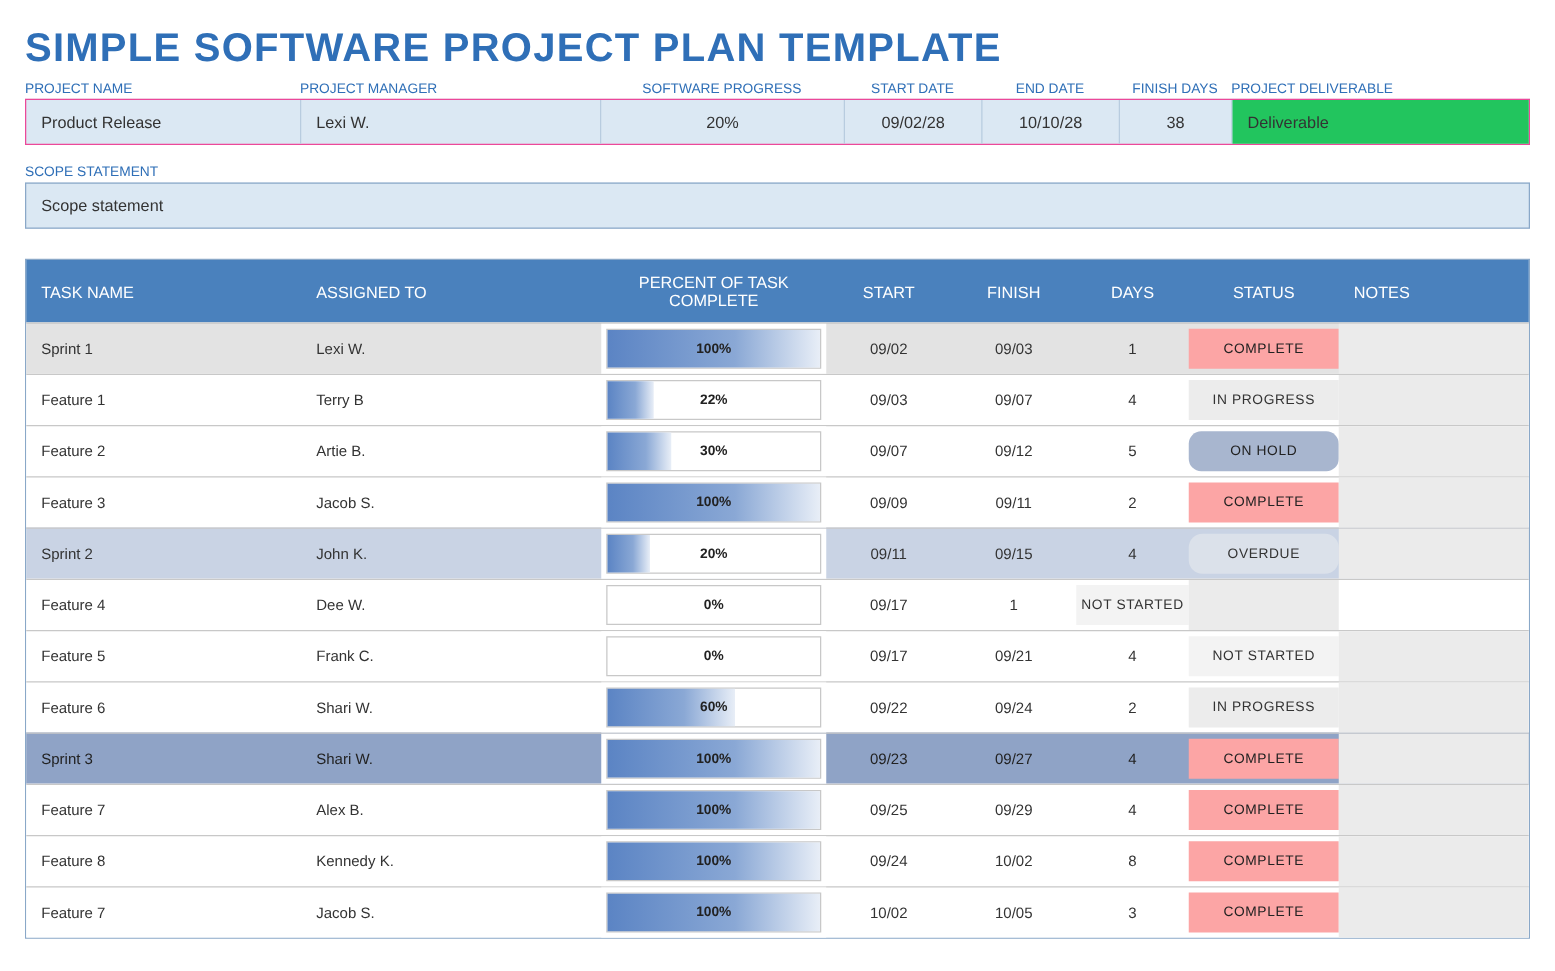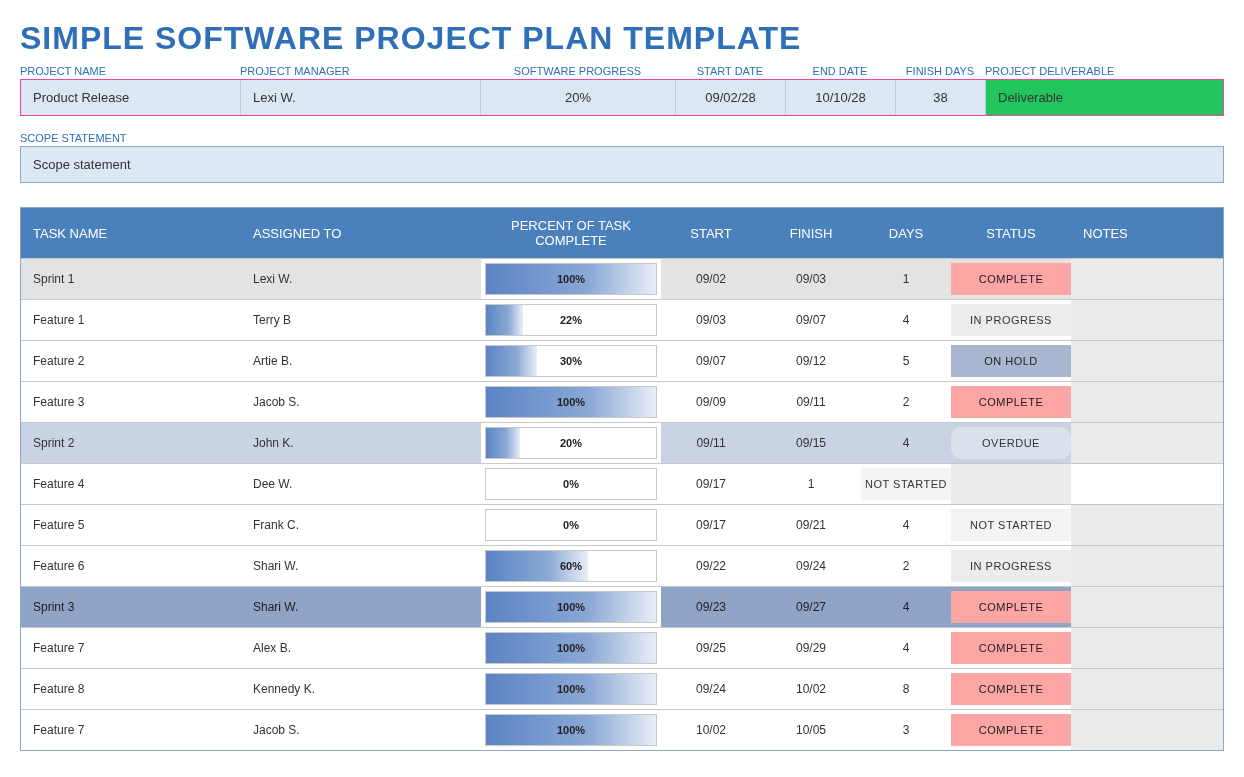--- a/index.html
+++ b/index.html
@@ -129,21 +129,21 @@
 
   .status-badge {
     width: 100%;
     text-align:center;
     padding: 10px 0;
     font-size: 11px;
     letter-spacing: 0.5px;
   }
   .status-complete   { background: #fca5a5; color:#222; }
   .status-inprogress { background: #ececec; color:#333; }
-  .status-onhold     { background: #a8b6cf; color:#222; }
+  .status-onhold     { background: #a8b6cf; color:#222;border-radius:10px; }
   .status-overdue    { background: #dbe1ea; color:#333;border-radius:11px; }
   .status-notstarted { background: #f3f3f3; color:#333; }
 </style>
 </head>
 <body>
 
 <div class="title">SIMPLE SOFTWARE PROJECT PLAN TEMPLATE</div>
 
 <div class="top-labels">
   <div>PROJECT NAME</div>

